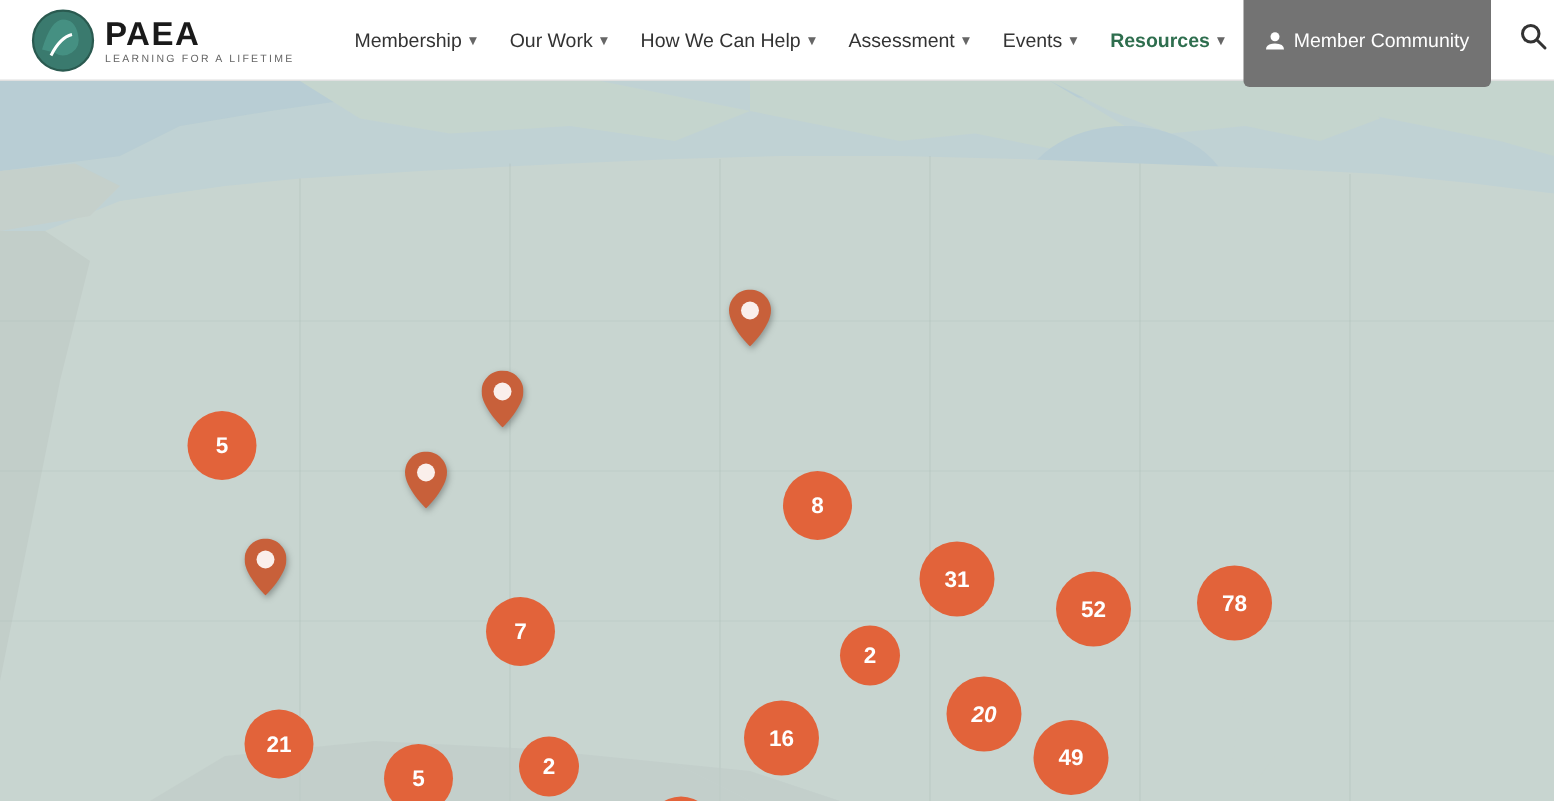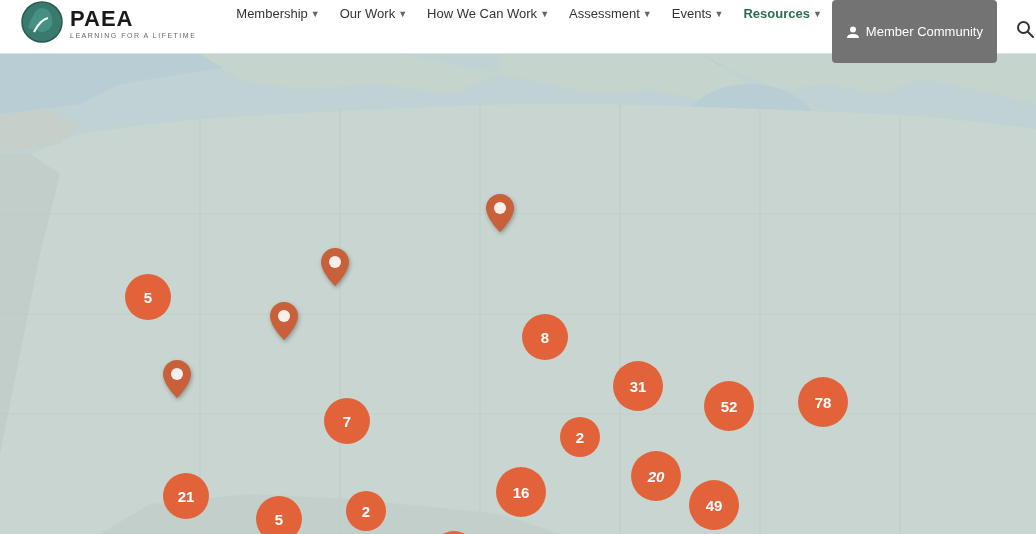--- a/index.html
+++ b/index.html
@@ -1,21 +1,21 @@
 <!DOCTYPE html>
 <html><head>
   <meta charset="utf-8">
   <style>
     * { margin: 0; padding: 0; box-sizing: border-box; }
     body { font-family: Arial, sans-serif; width: 1036px; height: 534px; overflow: hidden; background: #fff; }
 
     
     .header {
       display: flex;
-      align-items: flex-start;
+      align-items: center;
       height: 54px;
       background: #fff;
       border-bottom: 1px solid #e0e0e0;
       padding: 0 20px;
       position: relative;
       z-index: 10;
     }
     .logo-area {
       display: flex;
       align-items: center;
@@ -157,21 +157,21 @@
   <nav class="nav">
     <div class="nav-item">
       <span>Membership</span>
       <span class="nav-chevron">▼</span>
     </div>
     <div class="nav-item">
       <span>Our Work</span>
       <span class="nav-chevron">▼</span>
     </div>
     <div class="nav-item">
-      <span>How We Can Work</span>
+      <span>How We Can Help</span>
       <span class="nav-chevron">▼</span>
     </div>
     <div class="nav-item">
       <span>Assessment</span>
       <span class="nav-chevron">▼</span>
     </div>
     <div class="nav-item">
       <span>Events</span>
       <span class="nav-chevron">▼</span>
     </div>

